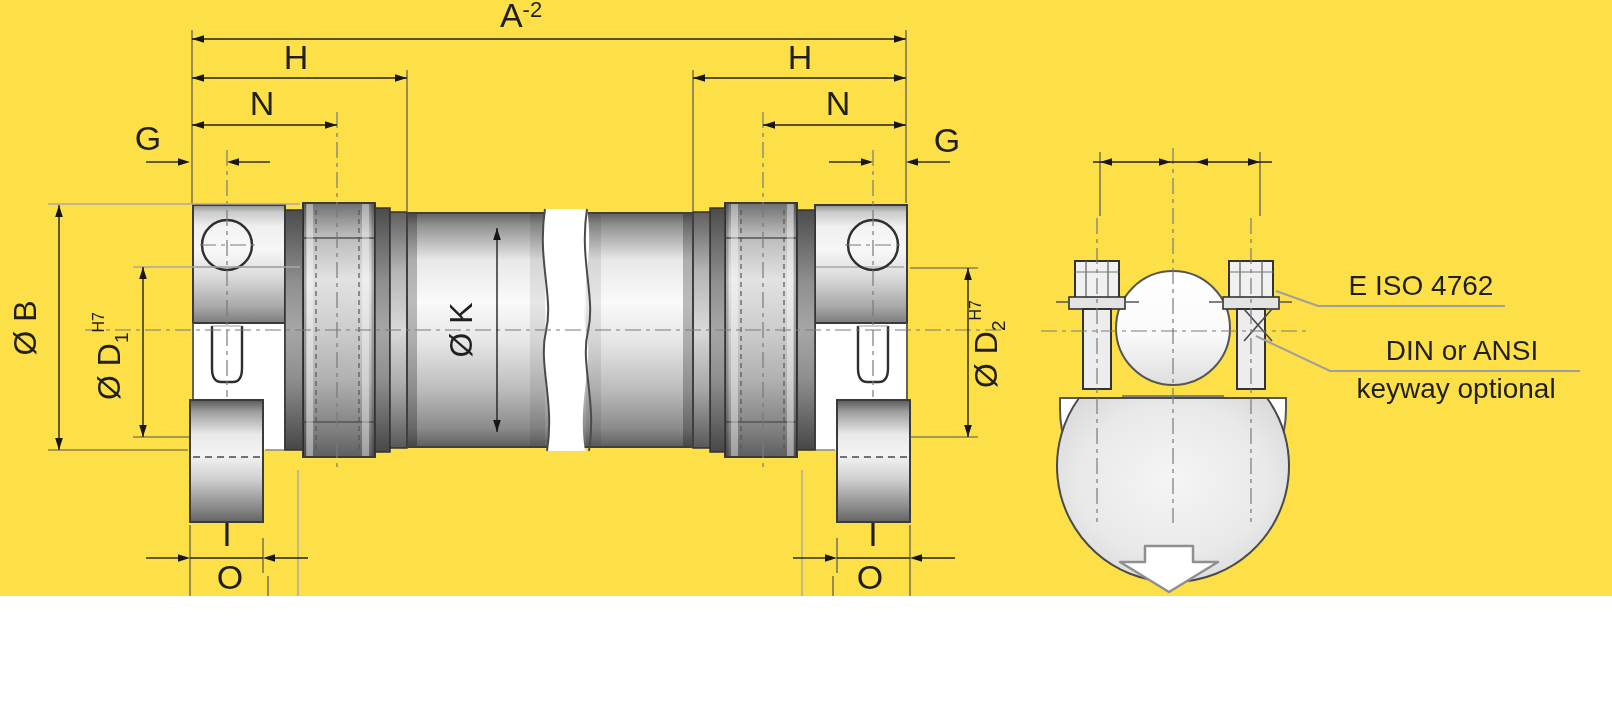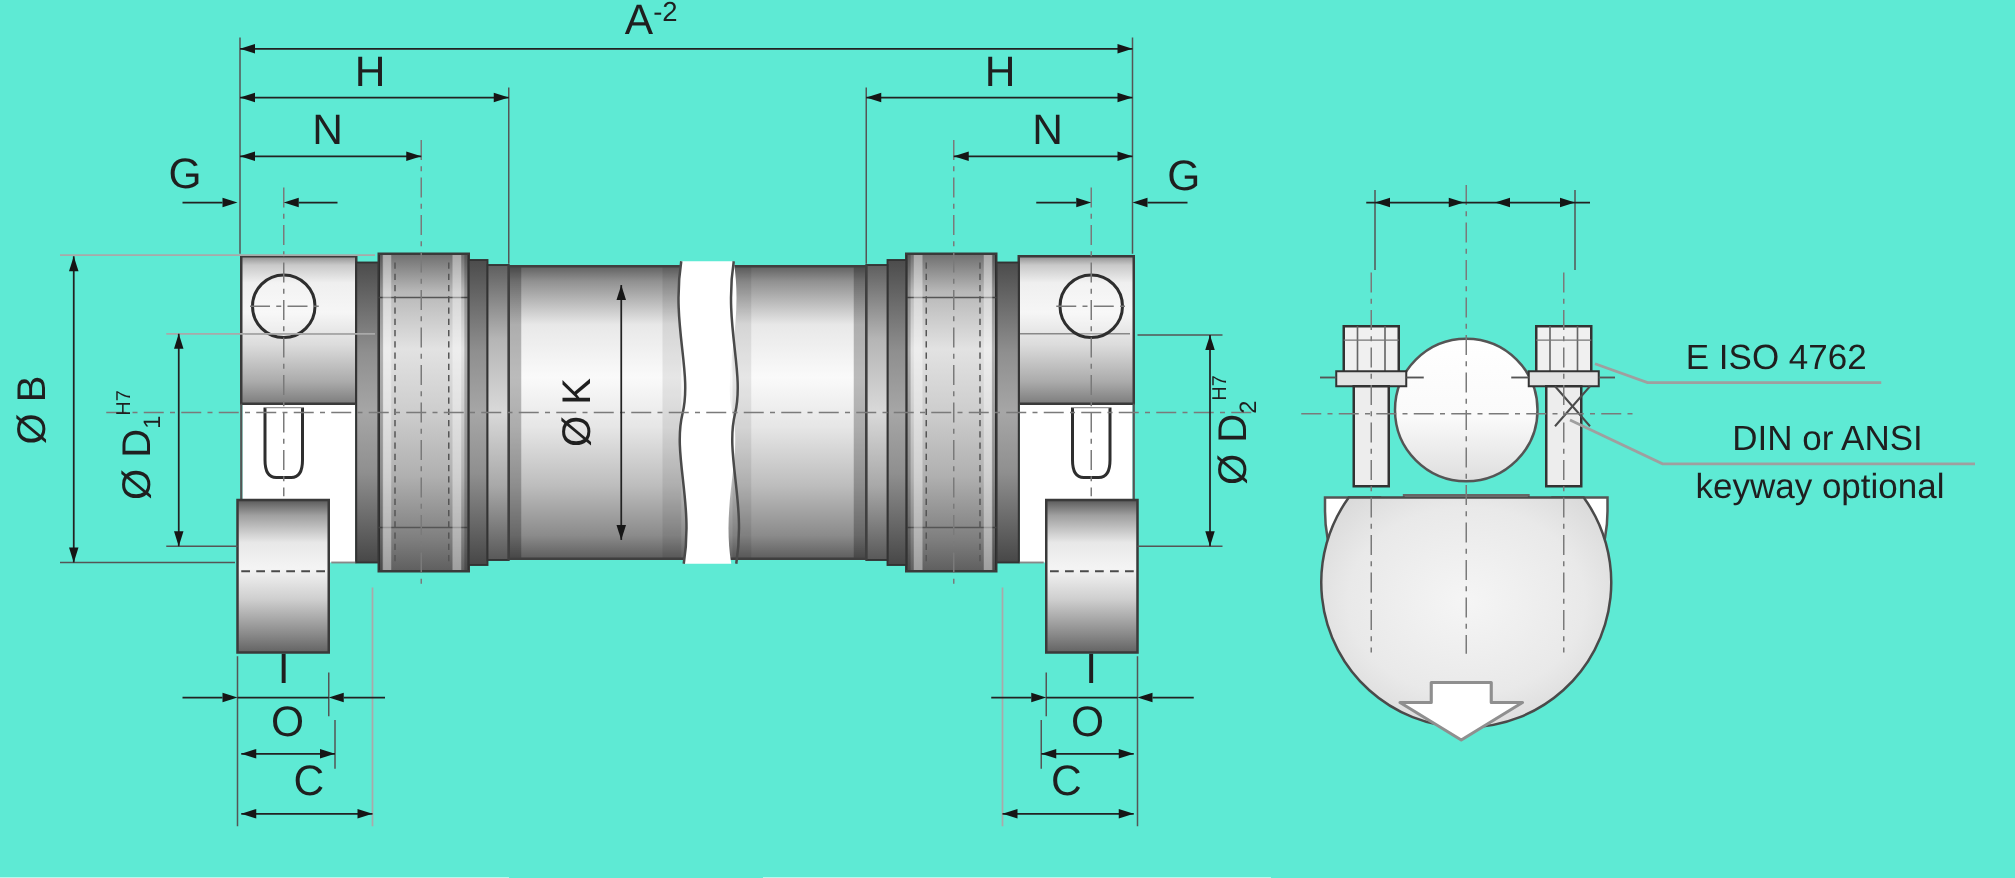--- a/index.html
+++ b/index.html
@@ -1,19 +1,19 @@
 <!DOCTYPE html>
 <html><head>
 <meta charset="utf-8">
 <style>
   html,body{margin:0;padding:0;background:#ffffff;}
   #stage{
     position:relative;
-    width:1612px;height:702px;
-    background:#5eead4;
+    width:1612px;height:596px;
+    background:#fde047;
     font-family:"Liberation Sans", sans-serif;
     overflow:hidden;
   }
   svg{display:block;}
   text{fill:#1f1f1f;}
   .dimline{stroke:#222222;stroke-width:1.4;fill:none;}
   .extline{stroke:#555555;stroke-width:1.2;fill:none;}
   .extgray{stroke:#a9a9a9;stroke-width:1.4;fill:none;}
   .cl{stroke:#7a7a7a;stroke-width:1.2;fill:none;stroke-dasharray:16 5 4 5;}
   .arrow{fill:#161616;stroke:none;}

